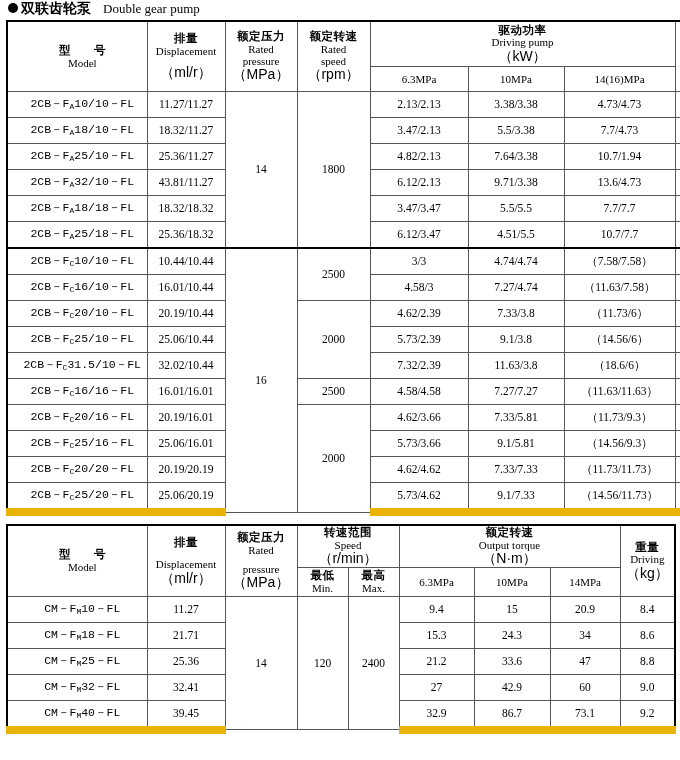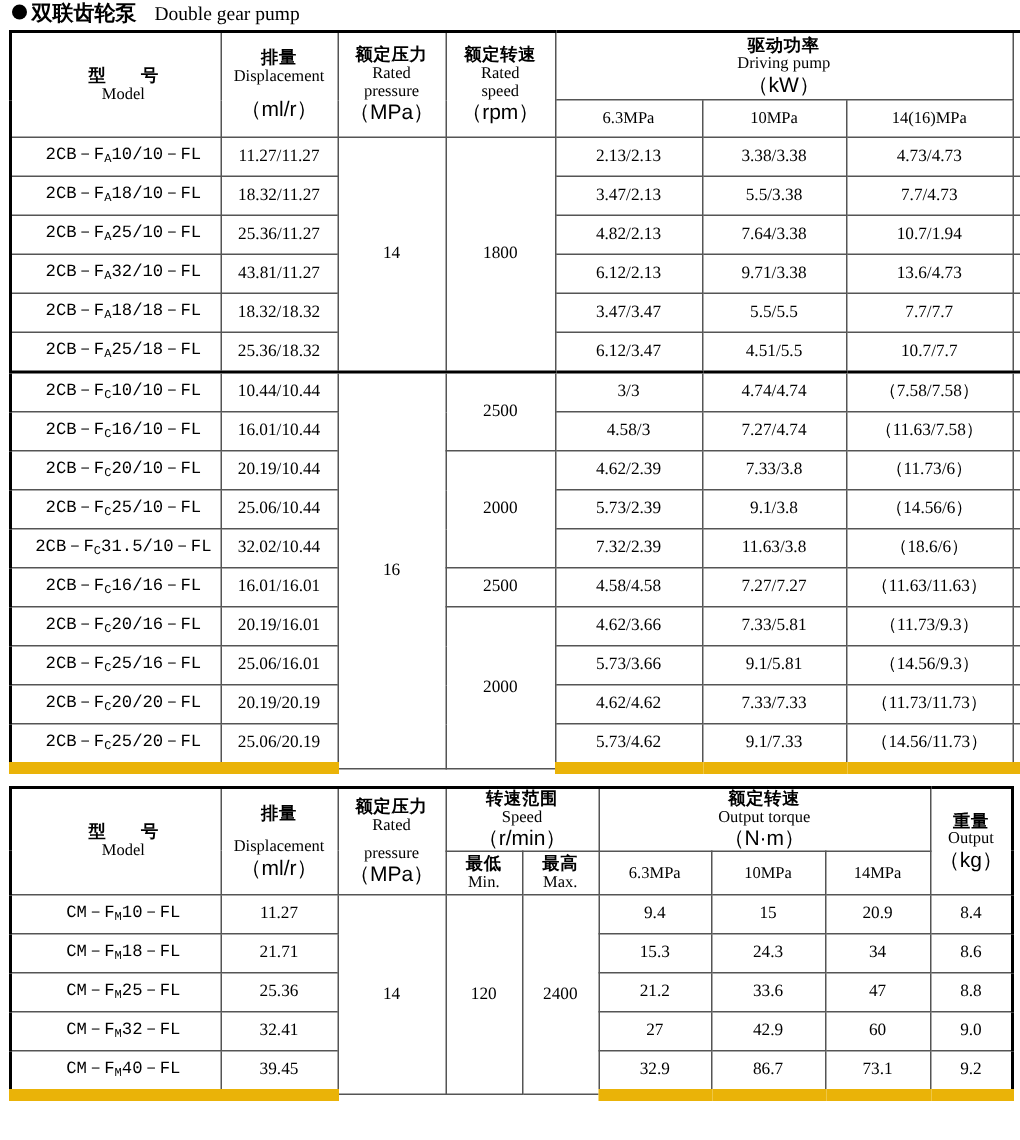--- a/index.html
+++ b/index.html
@@ -361,21 +361,21 @@
           <span class="hdr-en">Speed</span>
           <span class="hdr-unit">（r/min）</span>
         </th>
         <th colspan="3" class="outer-top">
           <span class="hdr-cn">额定转速</span>
           <span class="hdr-en">Output torque</span>
           <span class="hdr-unit">（N·m）</span>
         </th>
         <th rowspan="2" class="outer-top outer-right">
           <span class="hdr-cn">重量</span>
-          <span class="hdr-en">Output</span>
+          <span class="hdr-en">Driving</span>
           <span class="hdr-unit">（kg）</span>
         </th>
       </tr>
       <tr>
         <th style="height:28px">
           <span class="hdr-cn">最低</span>
           <span class="hdr-en">Min.</span>
         </th>
         <th>
           <span class="hdr-cn">最高</span>

